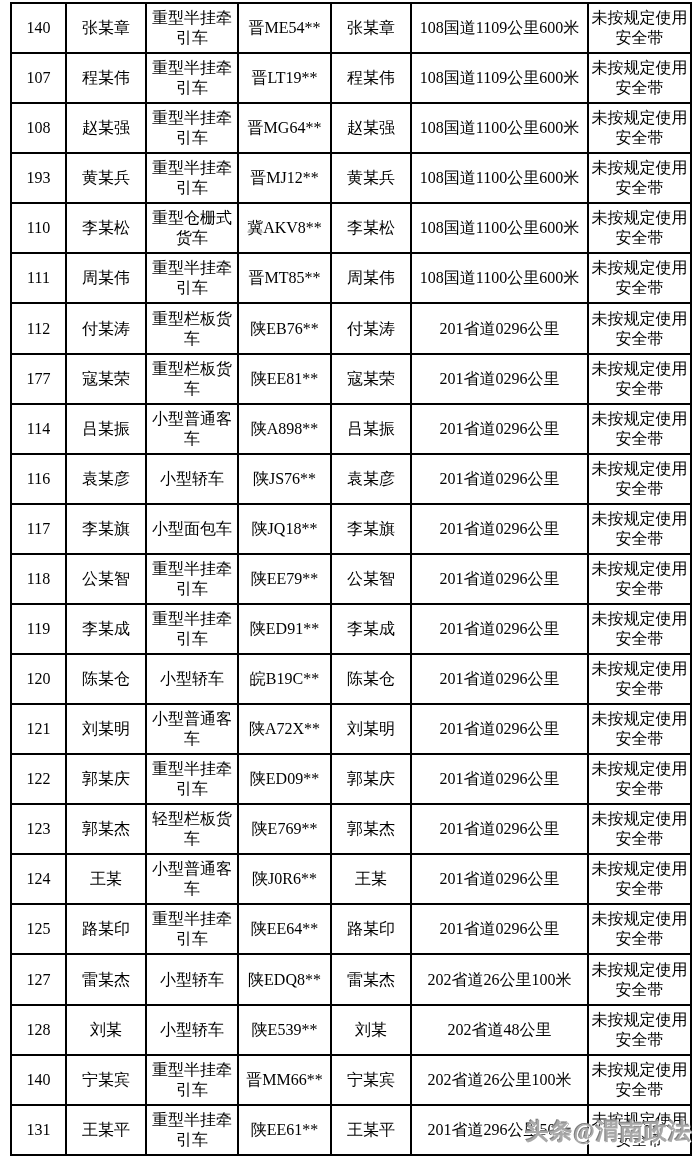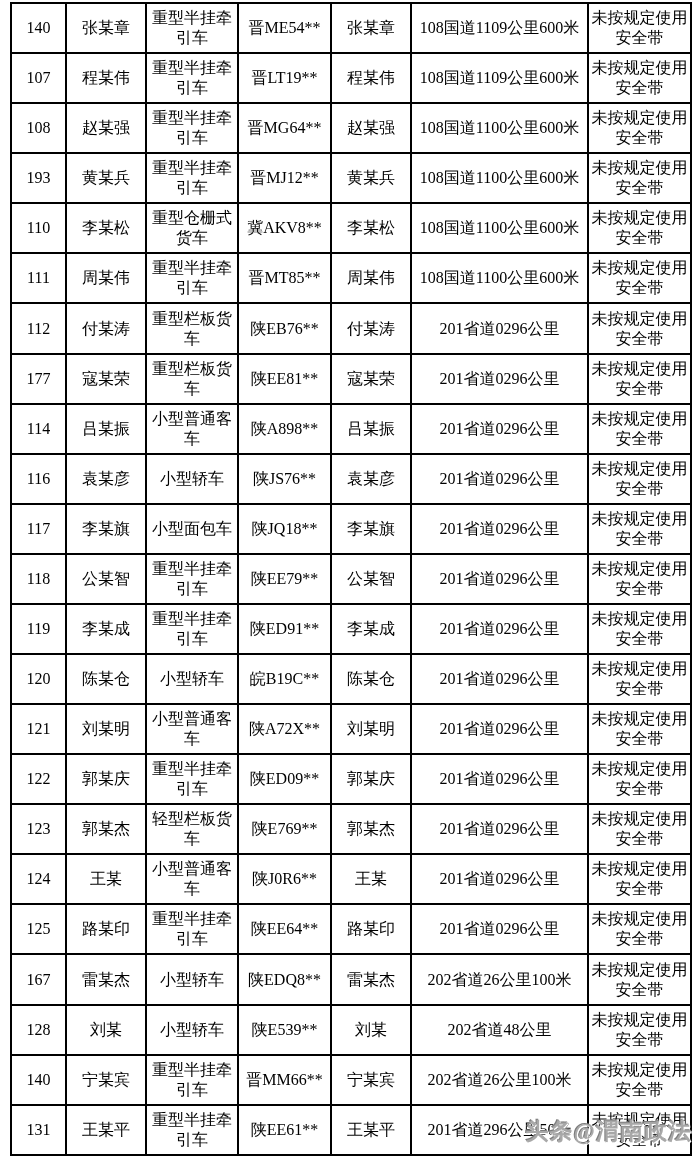--- a/index.html
+++ b/index.html
@@ -254,21 +254,21 @@
     <td>路某印</td>
     <td>重型半挂牵引车</td>
     <td>陕EE64**</td>
     <td>路某印</td>
     <td>201省道0296公里</td>
     <td>未按规定使用安全带</td>
   </tr>
 
 
   <tr>
-    <td>167</td>
+    <td>127</td>
     <td>雷某杰</td>
     <td>小型轿车</td>
     <td>陕EDQ8**</td>
     <td>雷某杰</td>
     <td>202省道26公里100米</td>
     <td>未按规定使用安全带</td>
   </tr>
 
   <tr>
     <td>128</td>

